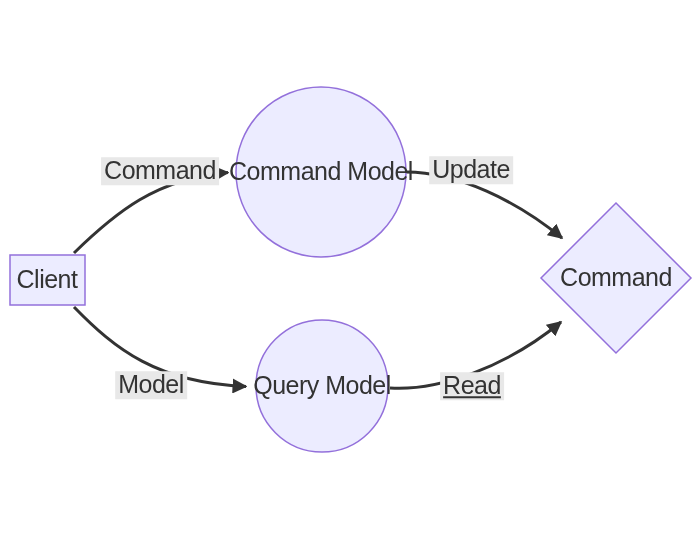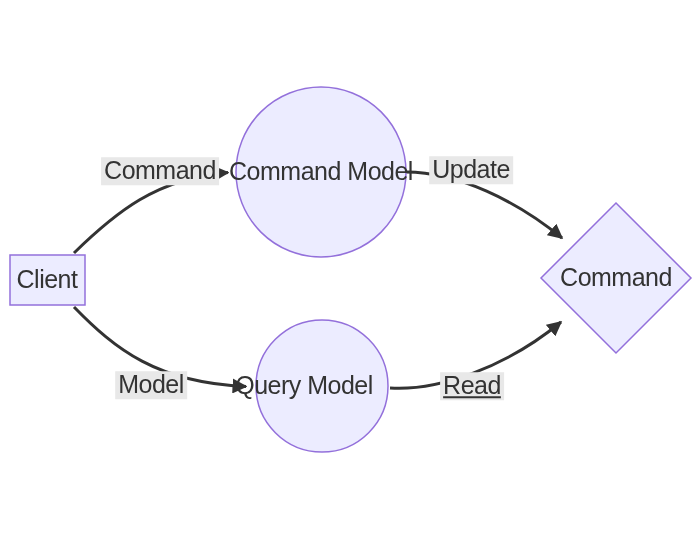--- a/index.html
+++ b/index.html
@@ -67,21 +67,21 @@
     <g>
       <rect class="node-shape" x="10" y="255" width="75" height="50"></rect>
       <circle class="node-shape" cx="321" cy="172" r="85"></circle>
       <circle class="node-shape" cx="322" cy="386" r="66"></circle>
       <polygon class="node-shape" points="616,203 691,278 616,353 541,278"></polygon>
     </g>
   </svg>
 
   <div class="label node-label" style="left:47px; top:280px;">Client</div>
   <div class="label node-label" style="left:321px; top:172px;">Command Model</div>
-  <div class="label node-label" style="left:304px; top:386px;">Query Model</div>
+  <div class="label node-label" style="left:322px; top:386px;">Query Model</div>
   <div class="label node-label" style="left:616px; top:278px;">Command</div>
 
   <div class="label edge-label" style="left:160px; top:171px;">Command</div>
   <div class="label edge-label" style="left:471px; top:170px;">Update</div>
   <div class="label edge-label" style="left:151px; top:385px;">Model</div>
   <div class="label edge-label" style="left:472px; top:386px;text-decoration:underline;">Read</div>
 
 </div>
 
 </body></html>

